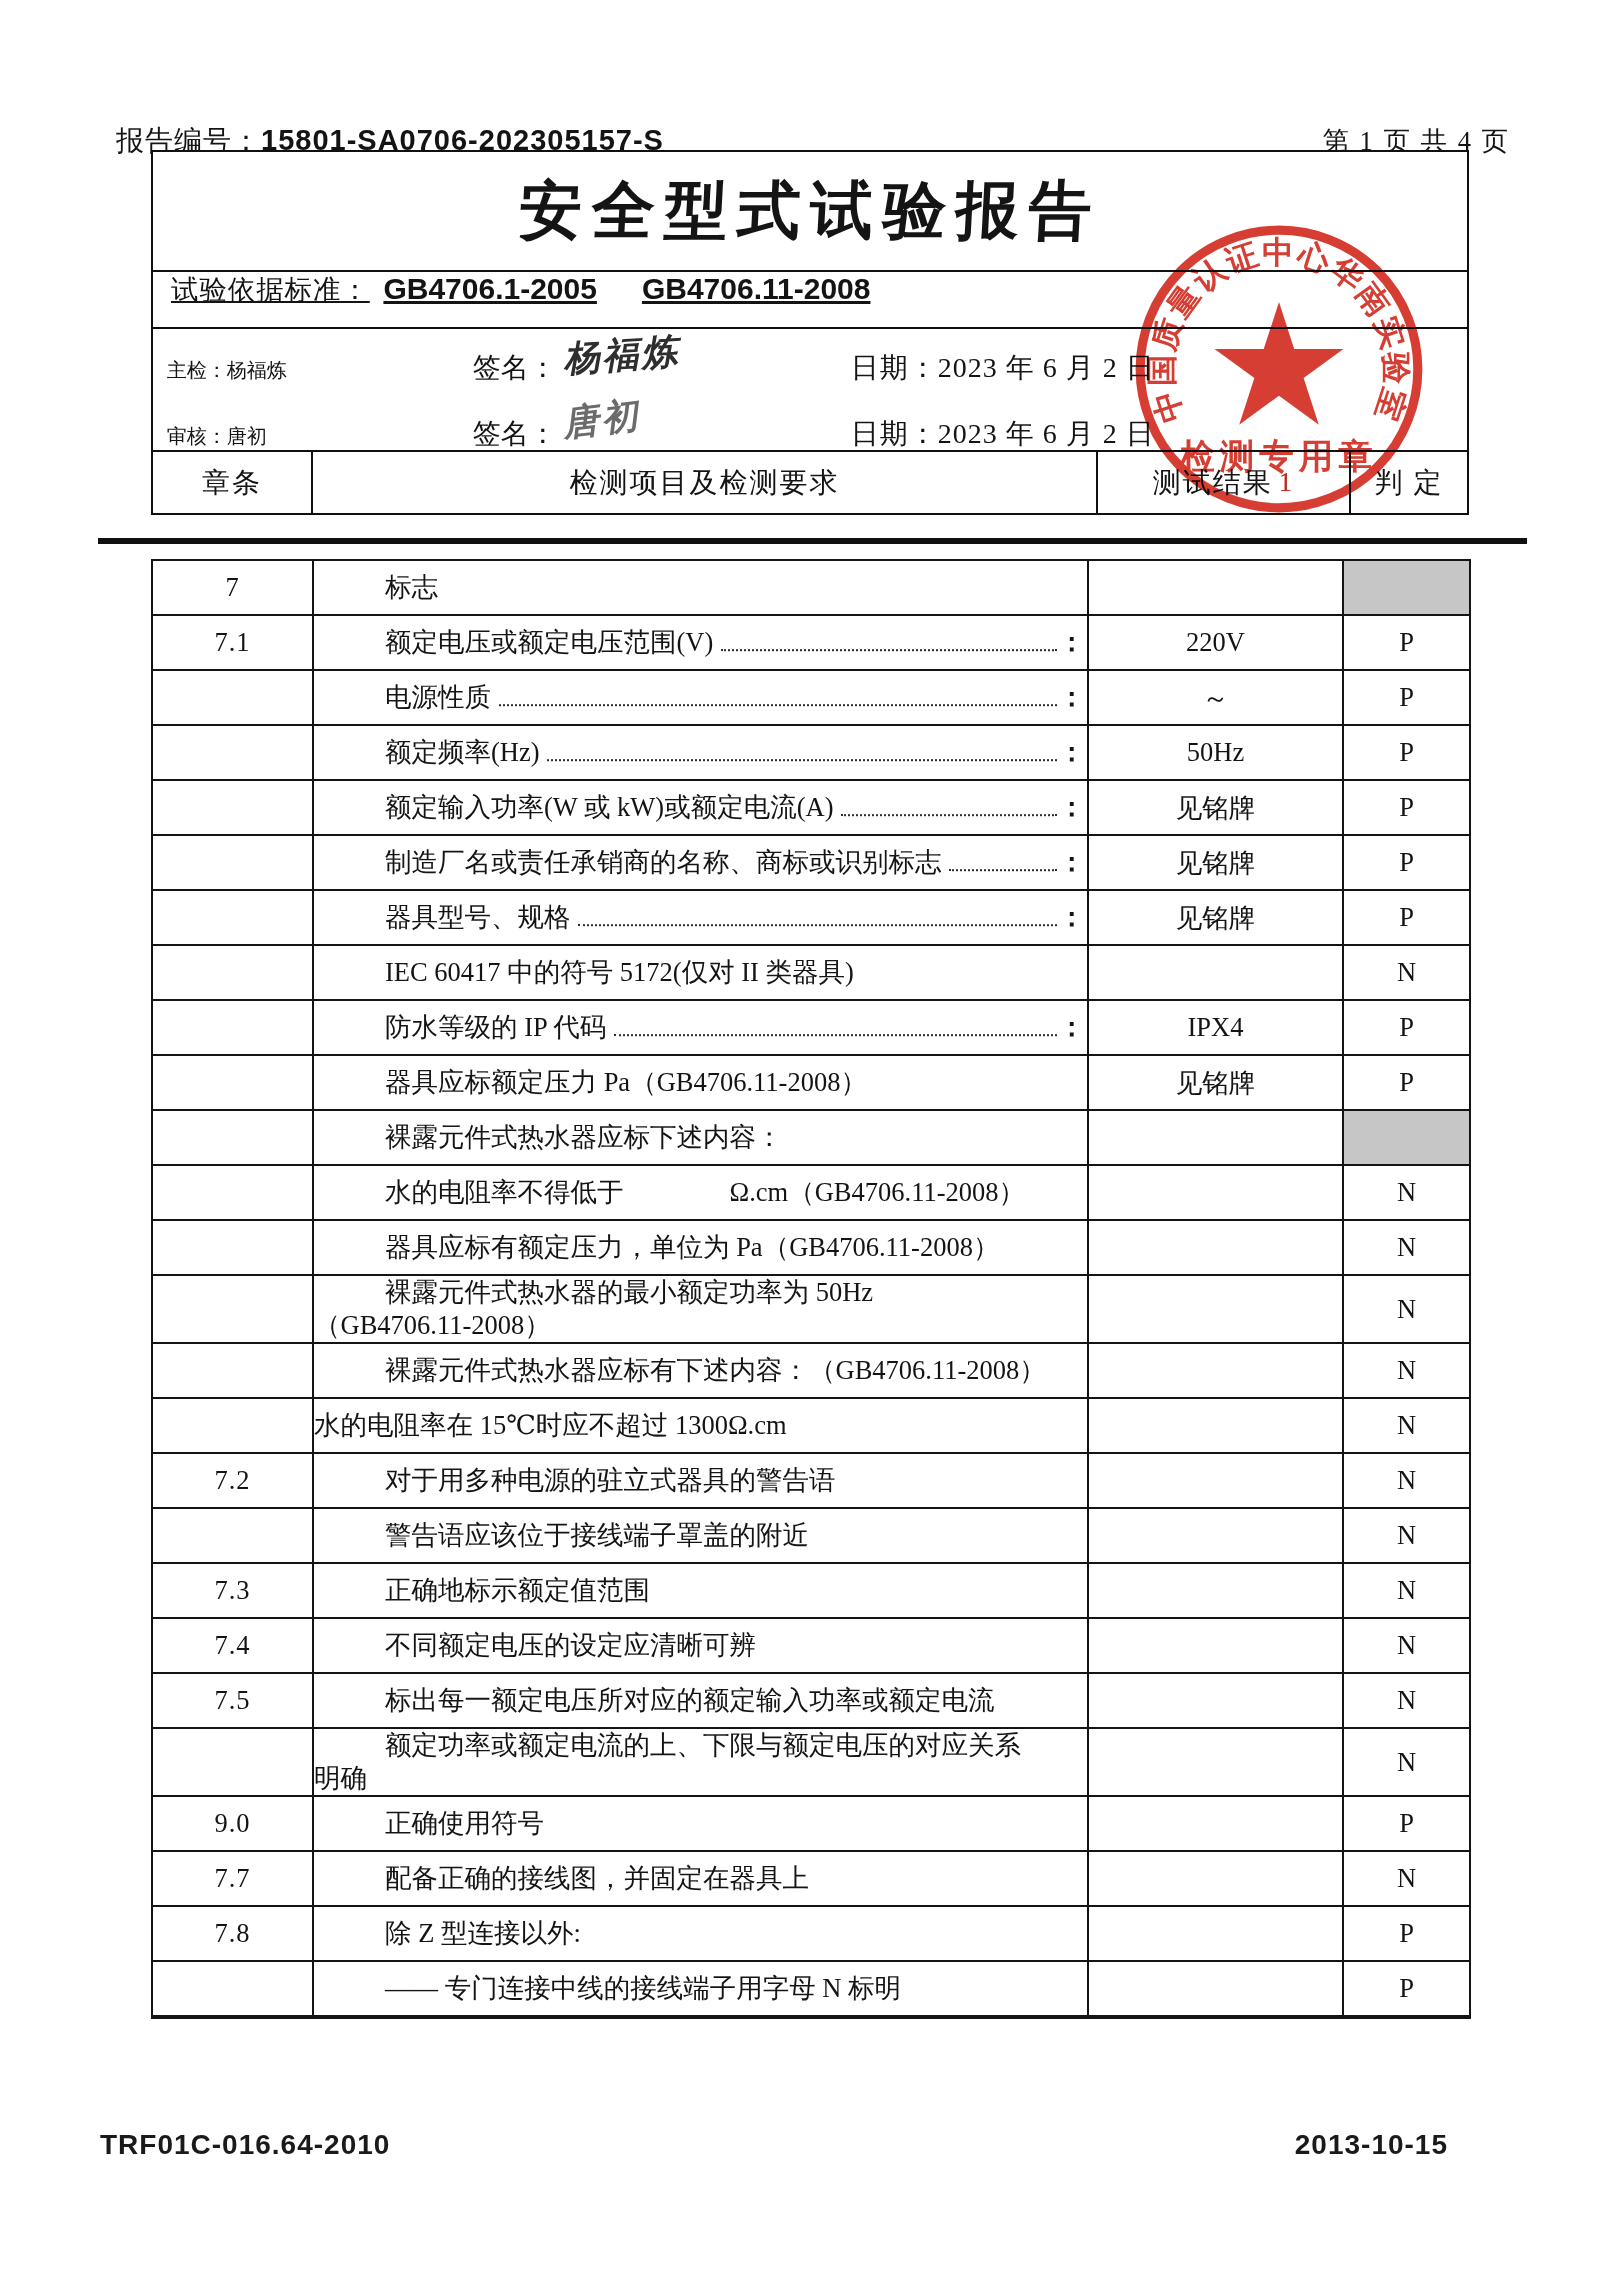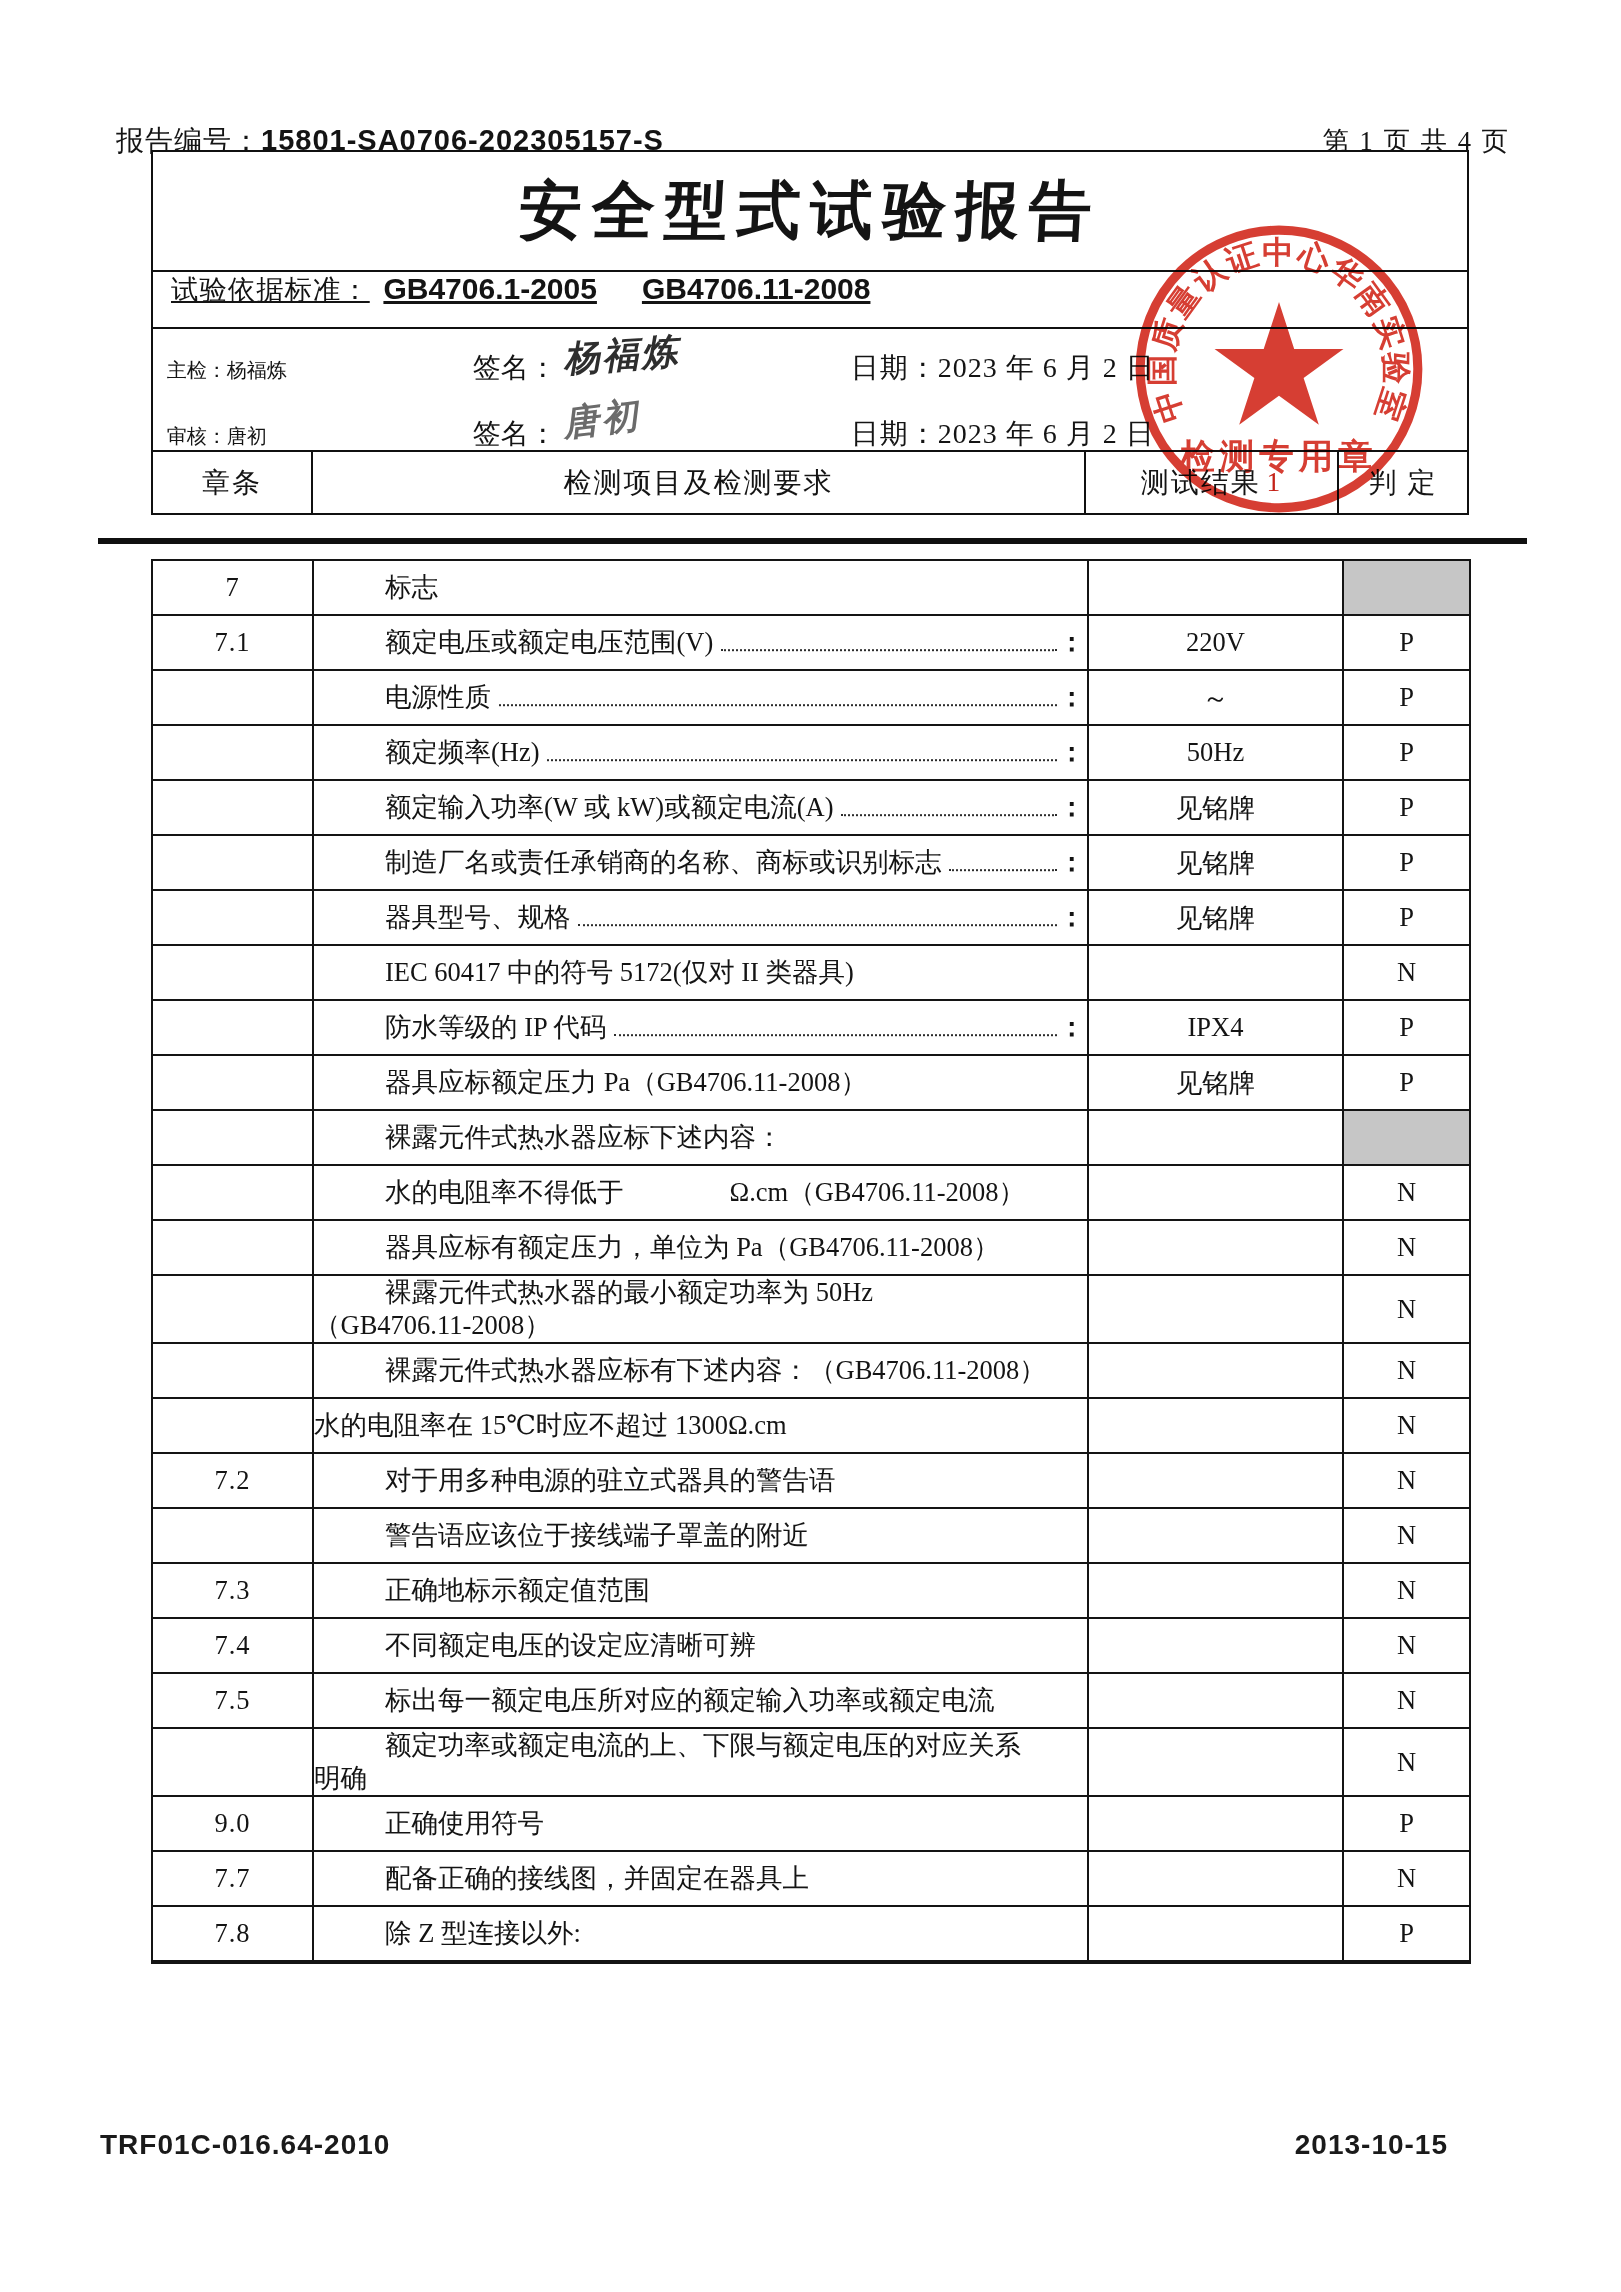--- a/index.html
+++ b/index.html
@@ -31,21 +31,21 @@
        transform:rotate(-4deg) translateY(-9.8px);}
   .sig-inspector{color:#2e2e2e;}
   .sig-reviewer{color:#6b6b6b;transform:rotate(-7deg) translateY(-11.8px);}
   .sl-date{font-size:28px;letter-spacing:1px;}
   .thead-row{border-top:2.9px solid #101010;height:61px;display:flex;align-items:center;}
   .hcell{display:flex;align-items:center;justify-content:center;font-size:28px;height:100%;
          box-sizing:border-box;letter-spacing:2px;}
   .hcell.c1{width:158px;}
   .hcell.c2{flex:1;border-left:2px solid #101010;border-right:2px solid #101010;}
   .hcell.c3{width:253px;border-right:2px solid #101010;}
-  .hcell.c4{width:128px;}
+  .hcell.c4{width:116px;}
   .sup-red{margin-left:5.9px;font-size:27.4px;}
 
   
   .thick-line{position:absolute;left:98px;top:538px;width:1429px;height:5.9px;background:#101010;}
 
   
   table.main{position:absolute;left:151px;top:559px;width:1318px;border-collapse:collapse;
              table-layout:fixed;border:2.9px solid #101010;}
   table.main td{border:2px solid #141414;border-top-width:2.9px;border-bottom-width:2.9px;
                 height:53px;font-size:26.5px;vertical-align:middle;padding:0;}
@@ -448,20 +448,32 @@
       <td class="item">
         <div class="item-flex">
           <span class="item-text">除 Z 型连接以外:</span>
 
           <span class="colon"></span>
         </div>
       </td>
       <td class="result"></td>
       <td class="judg">P</td>
     </tr>
+        <tr>
+      <td class="clause"></td>
+      <td class="item">
+        <div class="item-flex">
+          <span class="item-text">—— 专门连接中线的接线端子用字母 N 标明</span>
+
+          <span class="colon"></span>
+        </div>
+      </td>
+      <td class="result"></td>
+      <td class="judg">P</td>
+    </tr>
       </tbody>
   </table>
 
   <div class="footer">
     <span class="footer-left">TRF01C-016.64-2010</span>
     <span class="footer-right">2013-10-15</span>
   </div>
 
 </div>
 

